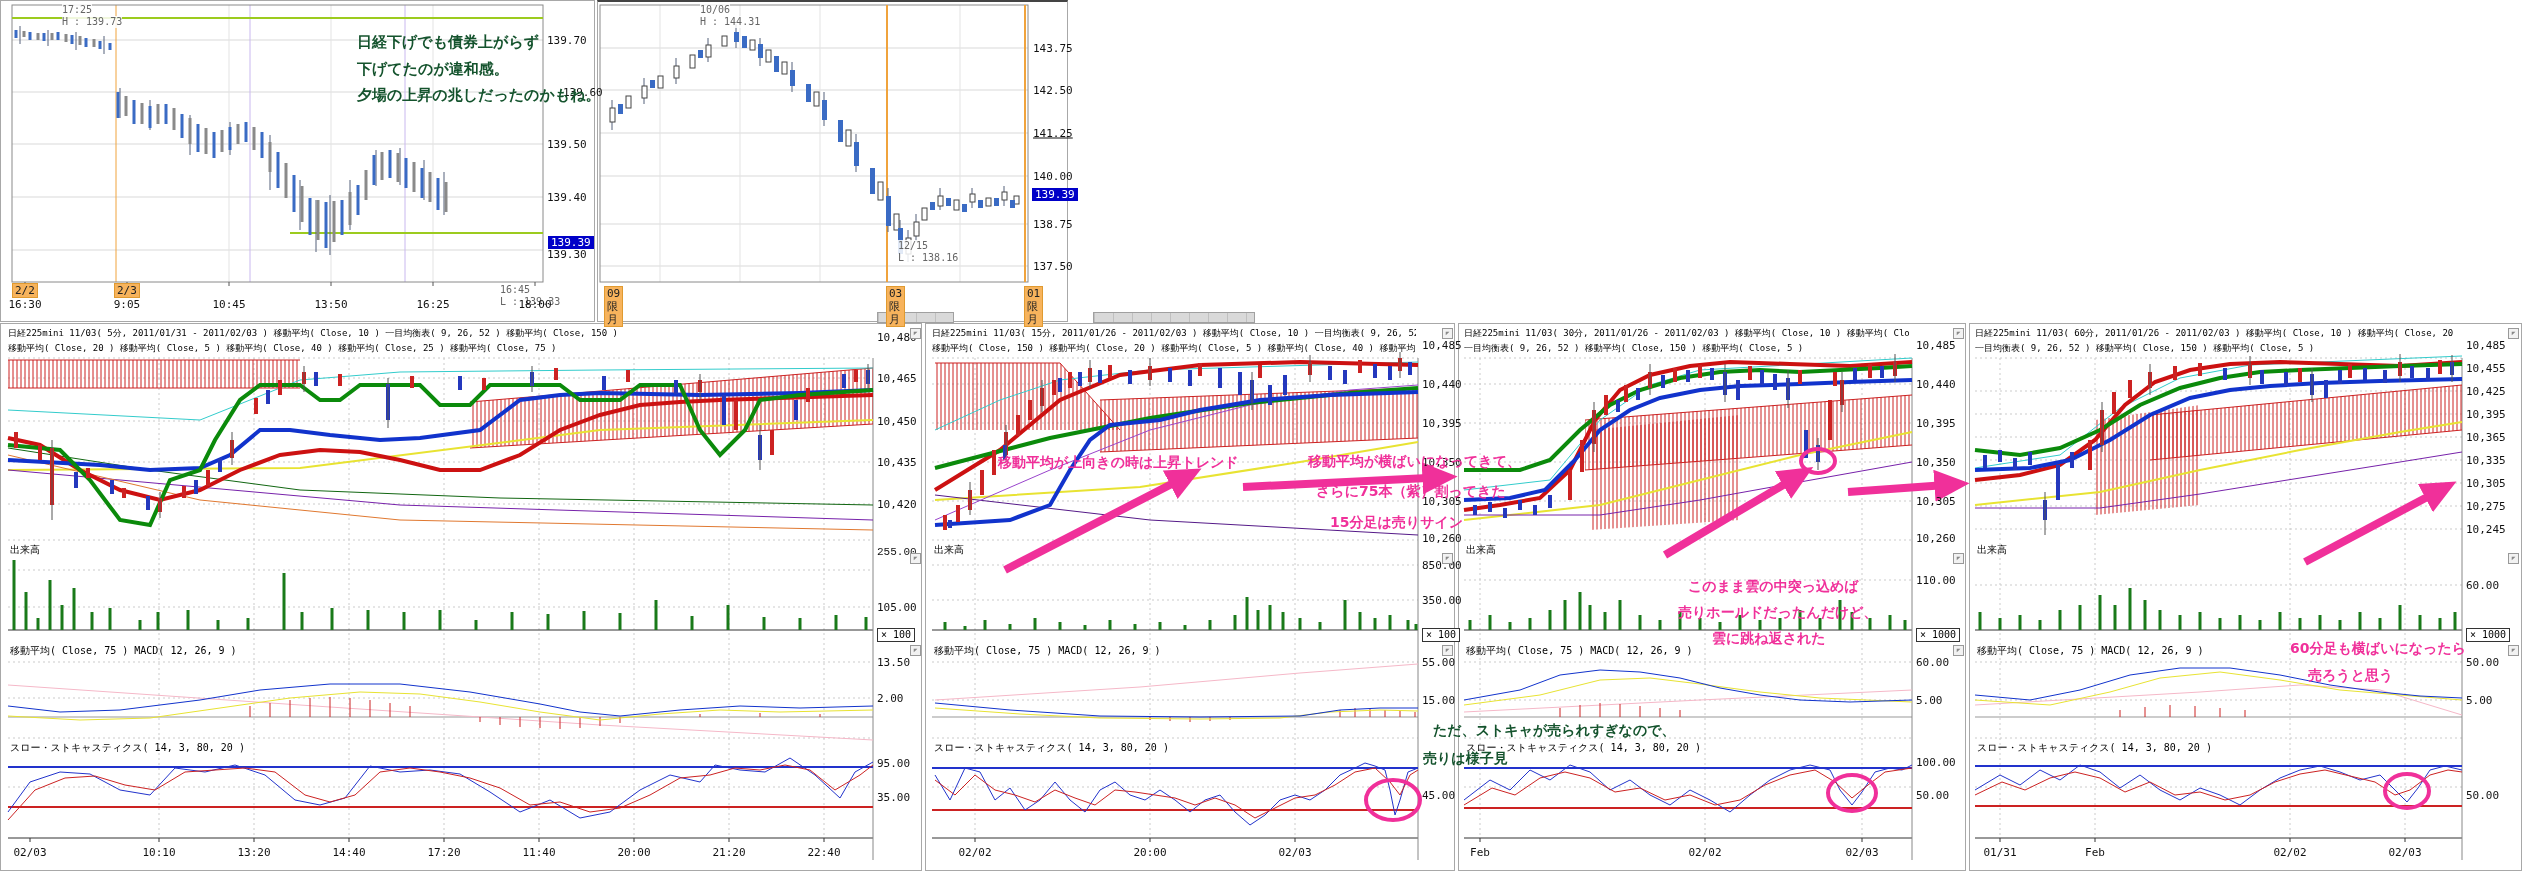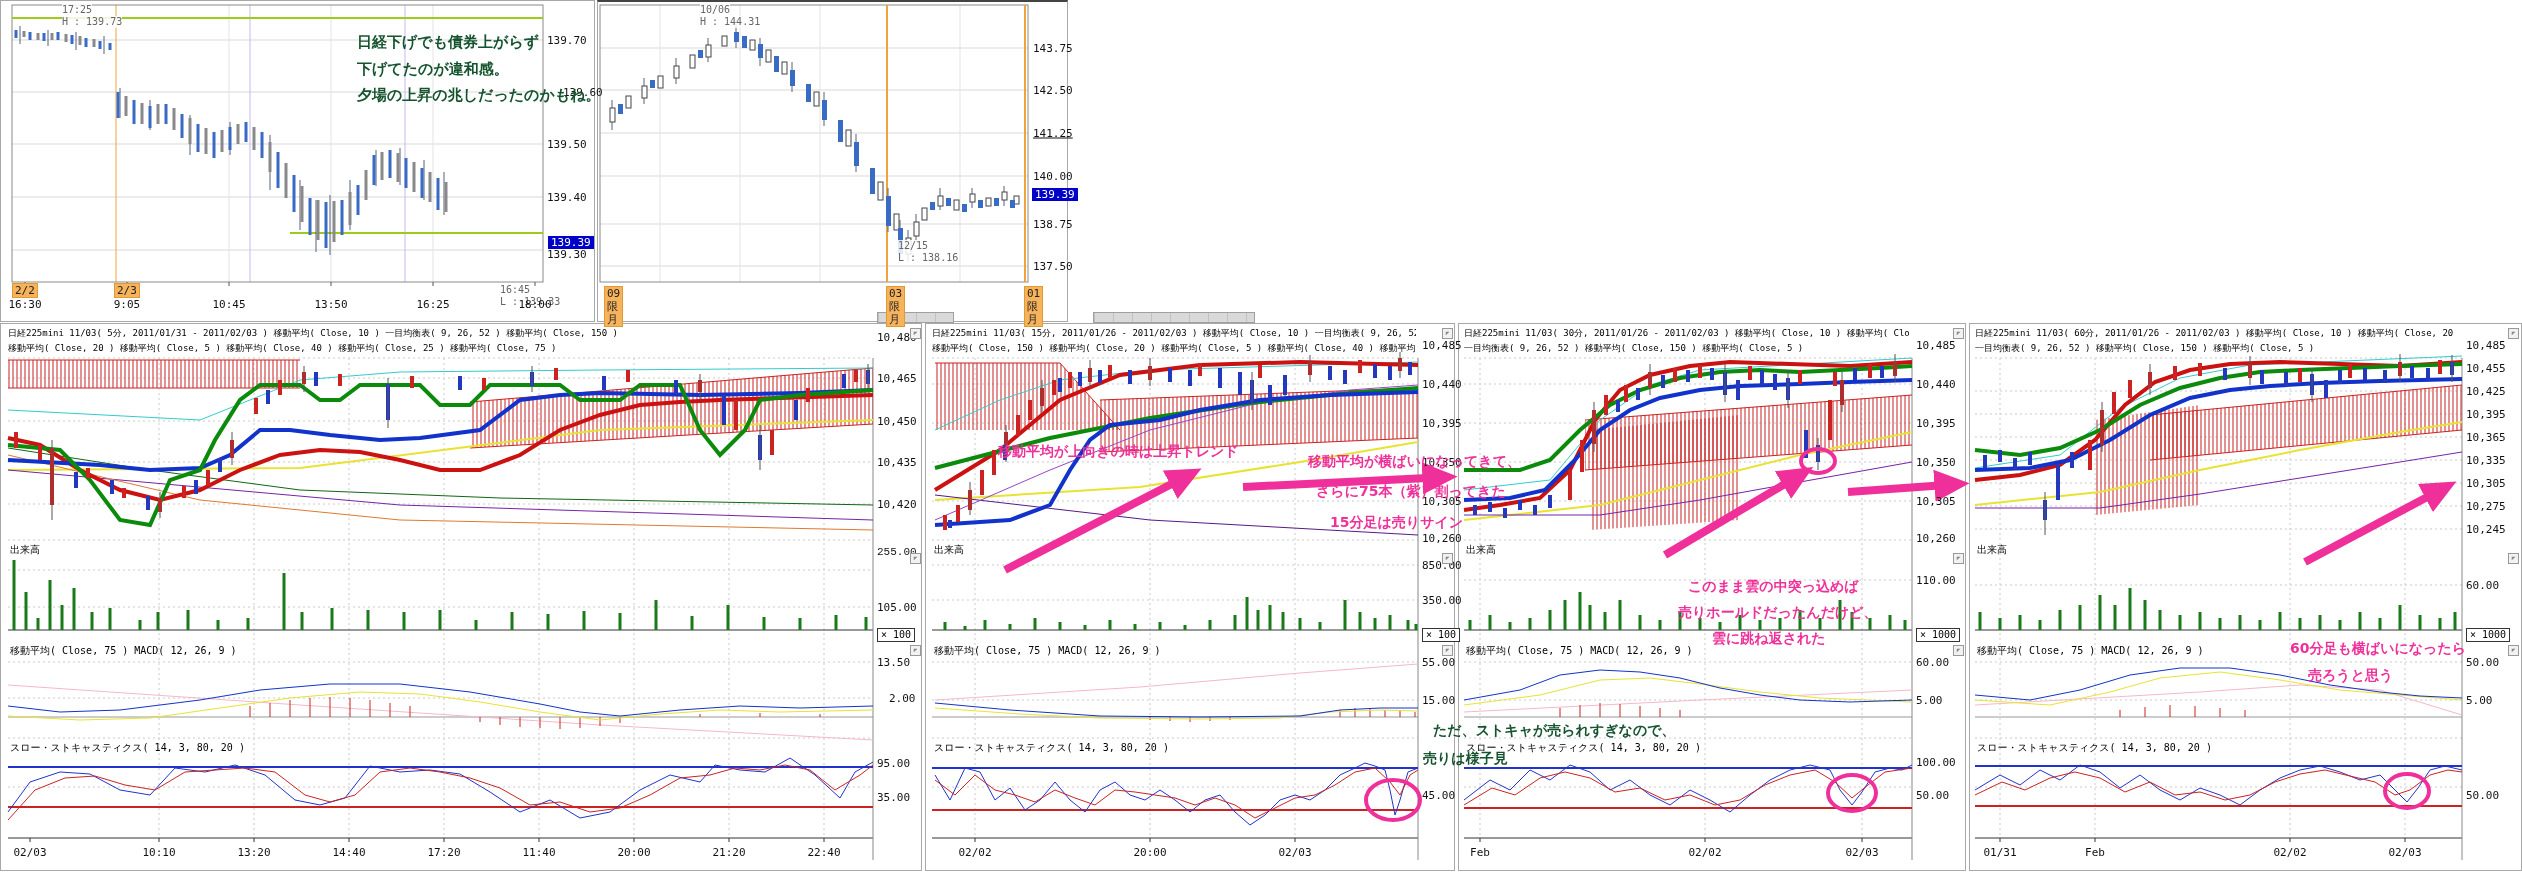--- a/index.html
+++ b/index.html
@@ -385,21 +385,21 @@
       <div class="ylab lab" style="top: 421px;">10,450</div>
       <div class="ylab lab" style="top: 462px;">10,435</div>
       <div class="ylab lab" style="top: 504px;">10,420</div>
     </div>
 <div style="position:absolute;left:877px;top:0">
       <div class="ylab lab" style="top: 552px; font-family: Liberation Mono, monospace;">255.00</div>
       <div class="ylab lab" style="top: 607px;">105.00</div>
     </div>
 <div style="position:absolute;left:877px;top:0">
       <div class="ylab lab" style="top: 662px;">13.50</div>
-      <div class="ylab lab" style="top: 698px; margin-left: 12px;">2.00</div>
+      <div class="ylab lab" style="top: 698px;">2.00</div>
     </div>
 <div style="position:absolute;left:877px;top:0">
       <div class="ylab lab" style="top: 763px;">95.00</div>
       <div class="ylab lab" style="top: 797px;">35.00</div>
     </div>
 <div style="position:absolute;left:0;top:846px">
       <div class="xlab lab" style="left: 30px;">02/03</div>
       <div class="xlab lab" style="left: 159px;">10:10</div>
       <div class="xlab lab" style="left: 254px;">13:20</div>
       <div class="xlab lab" style="left: 349px;">14:40</div>
@@ -494,21 +494,21 @@
 <div class="rsz" style="left:1442px;top:328px">◤</div>
 <div class="rsz" style="left:1442px;top:553px">◤</div>
 <div class="rsz" style="left:1442px;top:645px">◤</div>
 <div class="rsz" style="left:1953px;top:328px">◤</div>
 <div class="rsz" style="left:1953px;top:553px">◤</div>
 <div class="rsz" style="left:1953px;top:645px">◤</div>
 <div class="rsz" style="left:2508px;top:328px">◤</div>
 <div class="rsz" style="left:2508px;top:553px">◤</div>
 <div class="rsz" style="left:2508px;top:645px">◤</div>
 
-<div class="ann-pink" style="left:998px;top:443px">移動平均が上向きの時は上昇トレンド</div>
+<div class="ann-pink" style="left:998px;top:454px">移動平均が上向きの時は上昇トレンド</div>
 <div class="ann-pink" style="left:1308px;top:453px">移動平均が横ばいになってきて、</div>
 <div class="ann-pink" style="left:1316px;top:483px">さらに75本（紫）割ってきた</div>
 <div class="ann-pink" style="left:1330px;top:514px">15分足は売りサイン</div>
 <div class="ann-red" style="left:1433px;top:722px;font-size:14px">ただ、ストキャが売られすぎなので、</div>
 <div class="ann-red" style="left:1423px;top:750px;font-size:14px">売りは様子見</div>
 <div class="ann-pink" style="left:1688px;top:578px">このまま雲の中突っ込めば</div>
 <div class="ann-pink" style="left:1678px;top:604px">売りホールドだったんだけど、</div>
 <div class="ann-pink" style="left:1712px;top:630px">雲に跳ね返された</div>
 <div class="ann-pink" style="left:2290px;top:640px">60分足も横ばいになったら</div>
 <div class="ann-pink" style="left:2308px;top:667px">売ろうと思う</div>

